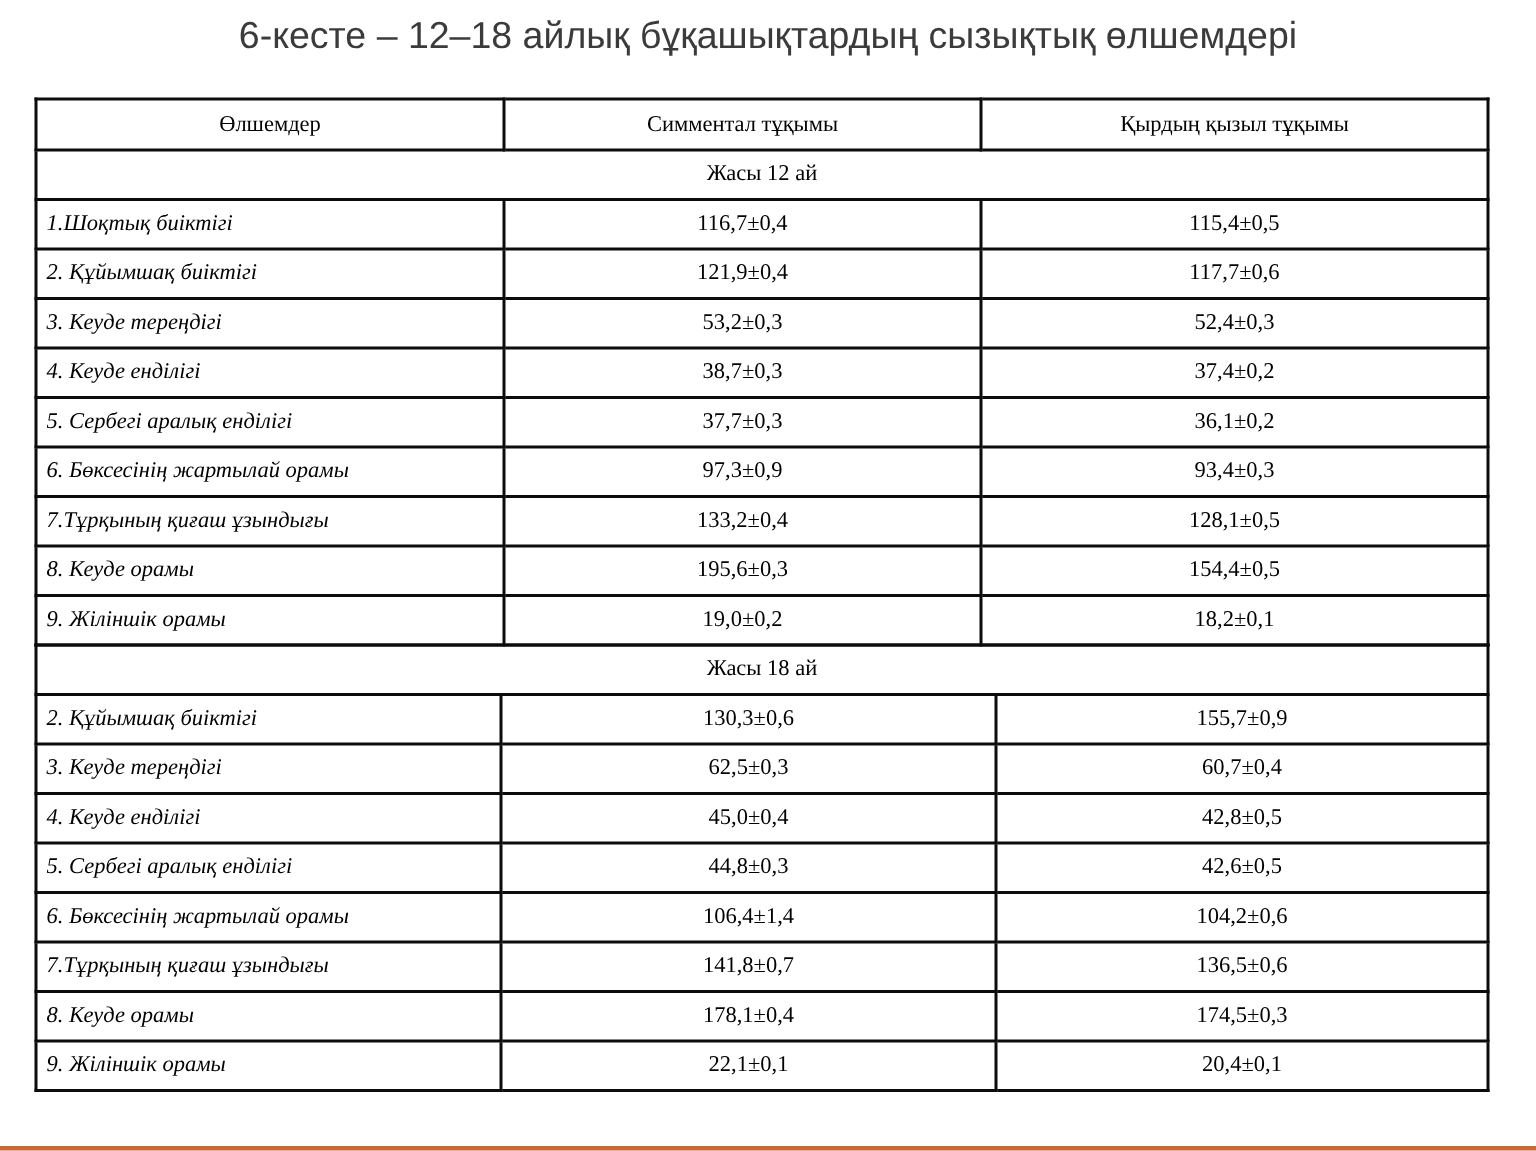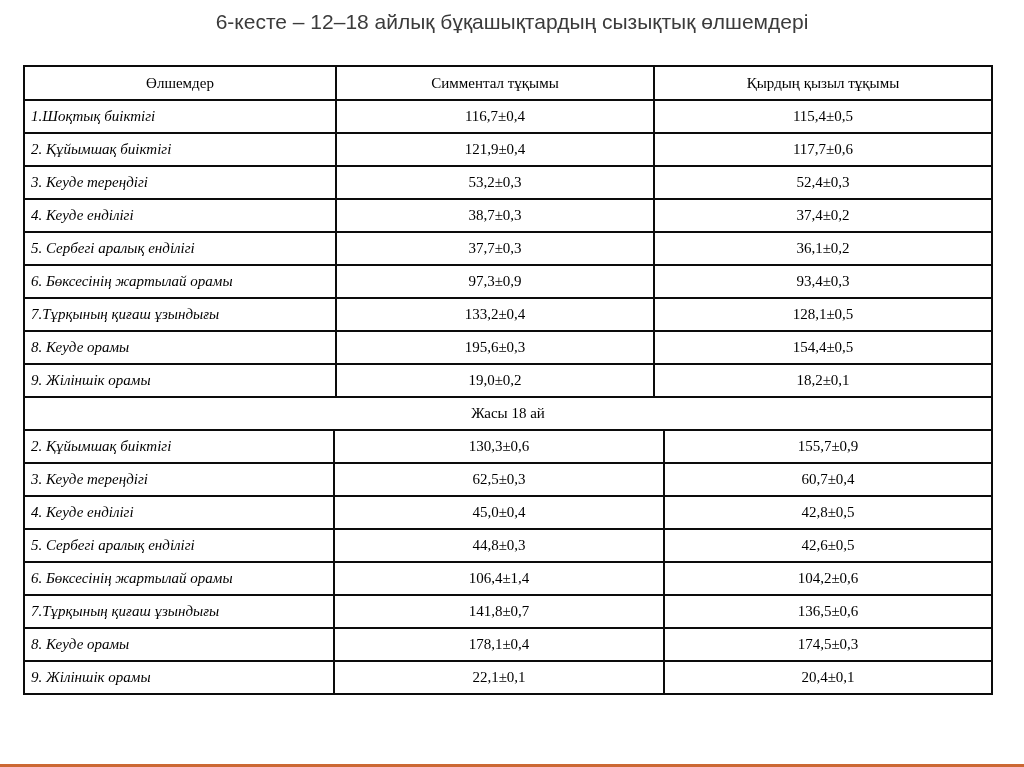--- a/index.html
+++ b/index.html
@@ -5,21 +5,21 @@
   html,body{margin:0;padding:0;}
   body{
     width:1024px;height:767px;overflow:hidden;background:#ffffff;
     font-family:"Liberation Serif","DejaVu Serif",serif;color:#000;
     position:relative;
   }
   .slide{position:absolute;inset:0;background:#fff;}
   .slide-title{
     position:absolute;top:10px;left:0;width:1024px;
     text-align:center;font-family:"Liberation Sans","DejaVu Sans",sans-serif;
-    font-size:21px;font-weight:400;color:#3b3b3b;letter-spacing:0px;margin:0;
+    font-size:25px;font-weight:400;color:#3b3b3b;letter-spacing:0px;margin:0;
   }
   .tablewrap{position:absolute;left:23px;top:65px;width:949px;border-radius:20px;}
   table{
     border-collapse:collapse;table-layout:fixed;width:968px;
     font-family:"Liberation Serif","DejaVu Serif",serif;font-size:15px;color:#000;
   }
   table.part2{margin-top:-2px;}
   th,td{
     border:2px solid #0c0c0c;height:31px;padding:0 4px;
     vertical-align:middle;overflow:hidden;white-space:nowrap;
@@ -49,20 +49,23 @@
           <col style="width:338px">
       </colgroup>
       <thead>
         <tr>
           <th>Өлшемдер</th>
           <th>Симментал тұқымы</th>
           <th>Қырдың қызыл тұқымы</th>
         </tr>
       </thead>
       <tbody id="tbody-sec0">
+          <tr>
+            <td colspan="3" class="section">Жасы 12 ай</td>
+          </tr>
           <tr>
             <td class="lbl">1.Шоқтық биіктігі</td>
             <td class="val">116,7±0,4</td>
             <td class="val">115,4±0,5</td>
           </tr>
           <tr>
             <td class="lbl">2. Құйымшақ биіктігі</td>
             <td class="val">121,9±0,4</td>
             <td class="val">117,7±0,6</td>
           </tr>

